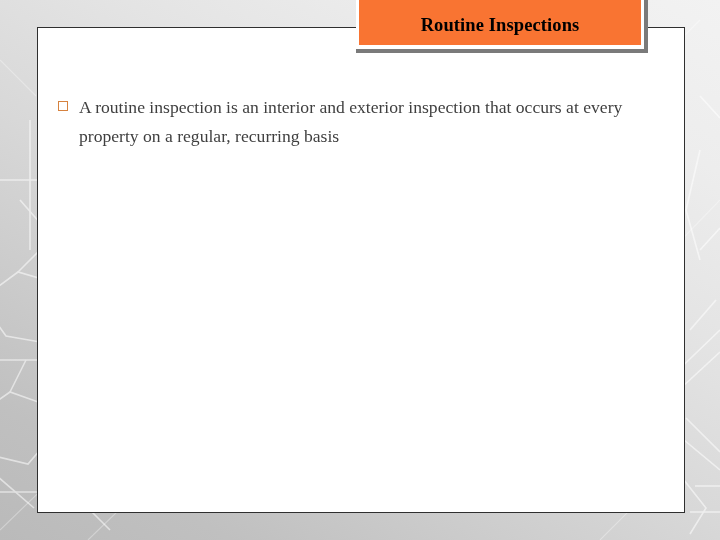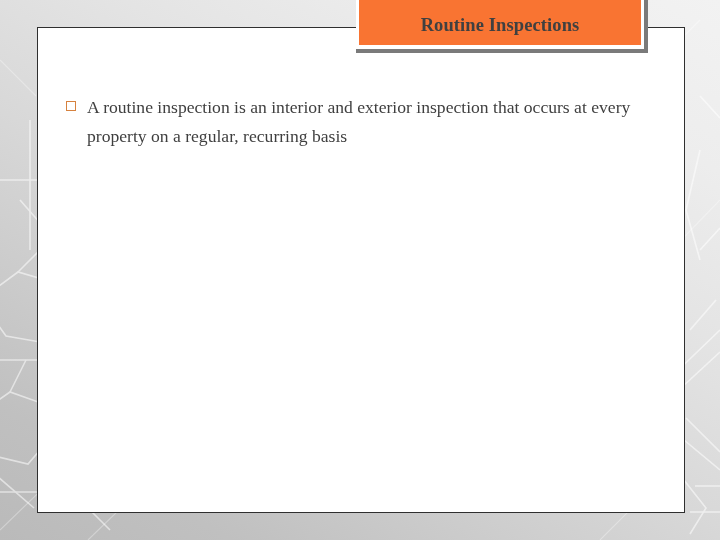--- a/index.html
+++ b/index.html
@@ -65,42 +65,42 @@
     background: #f97432;
     display: flex;
     align-items: center;
     justify-content: center;
   }
 
   .title-text {
     font-family: "Liberation Serif", "DejaVu Serif", serif;
     font-size: 18.5px;
     font-weight: bold;
-    color: #404040;
+    color: #000000;
     letter-spacing: 0.1px;
     line-height: 1;
     padding-top: 10px;
     white-space: nowrap;
   }
 
   
   .content-box {
     position: absolute;
     left: 37px;
     top: 27px;
     width: 648px;
     height: 486px;
     background: #ffffff;
     border: 1.5px solid #2f2f2f;
     z-index: 3;
   }
 
   .content-inner {
     position: absolute;
-    left: 27px;
+    left: 19px;
     top: 65px;
     right: 14px;
   }
 
   
   ul.bullets {
     list-style: none;
   }
 
   li.bullet-item {

